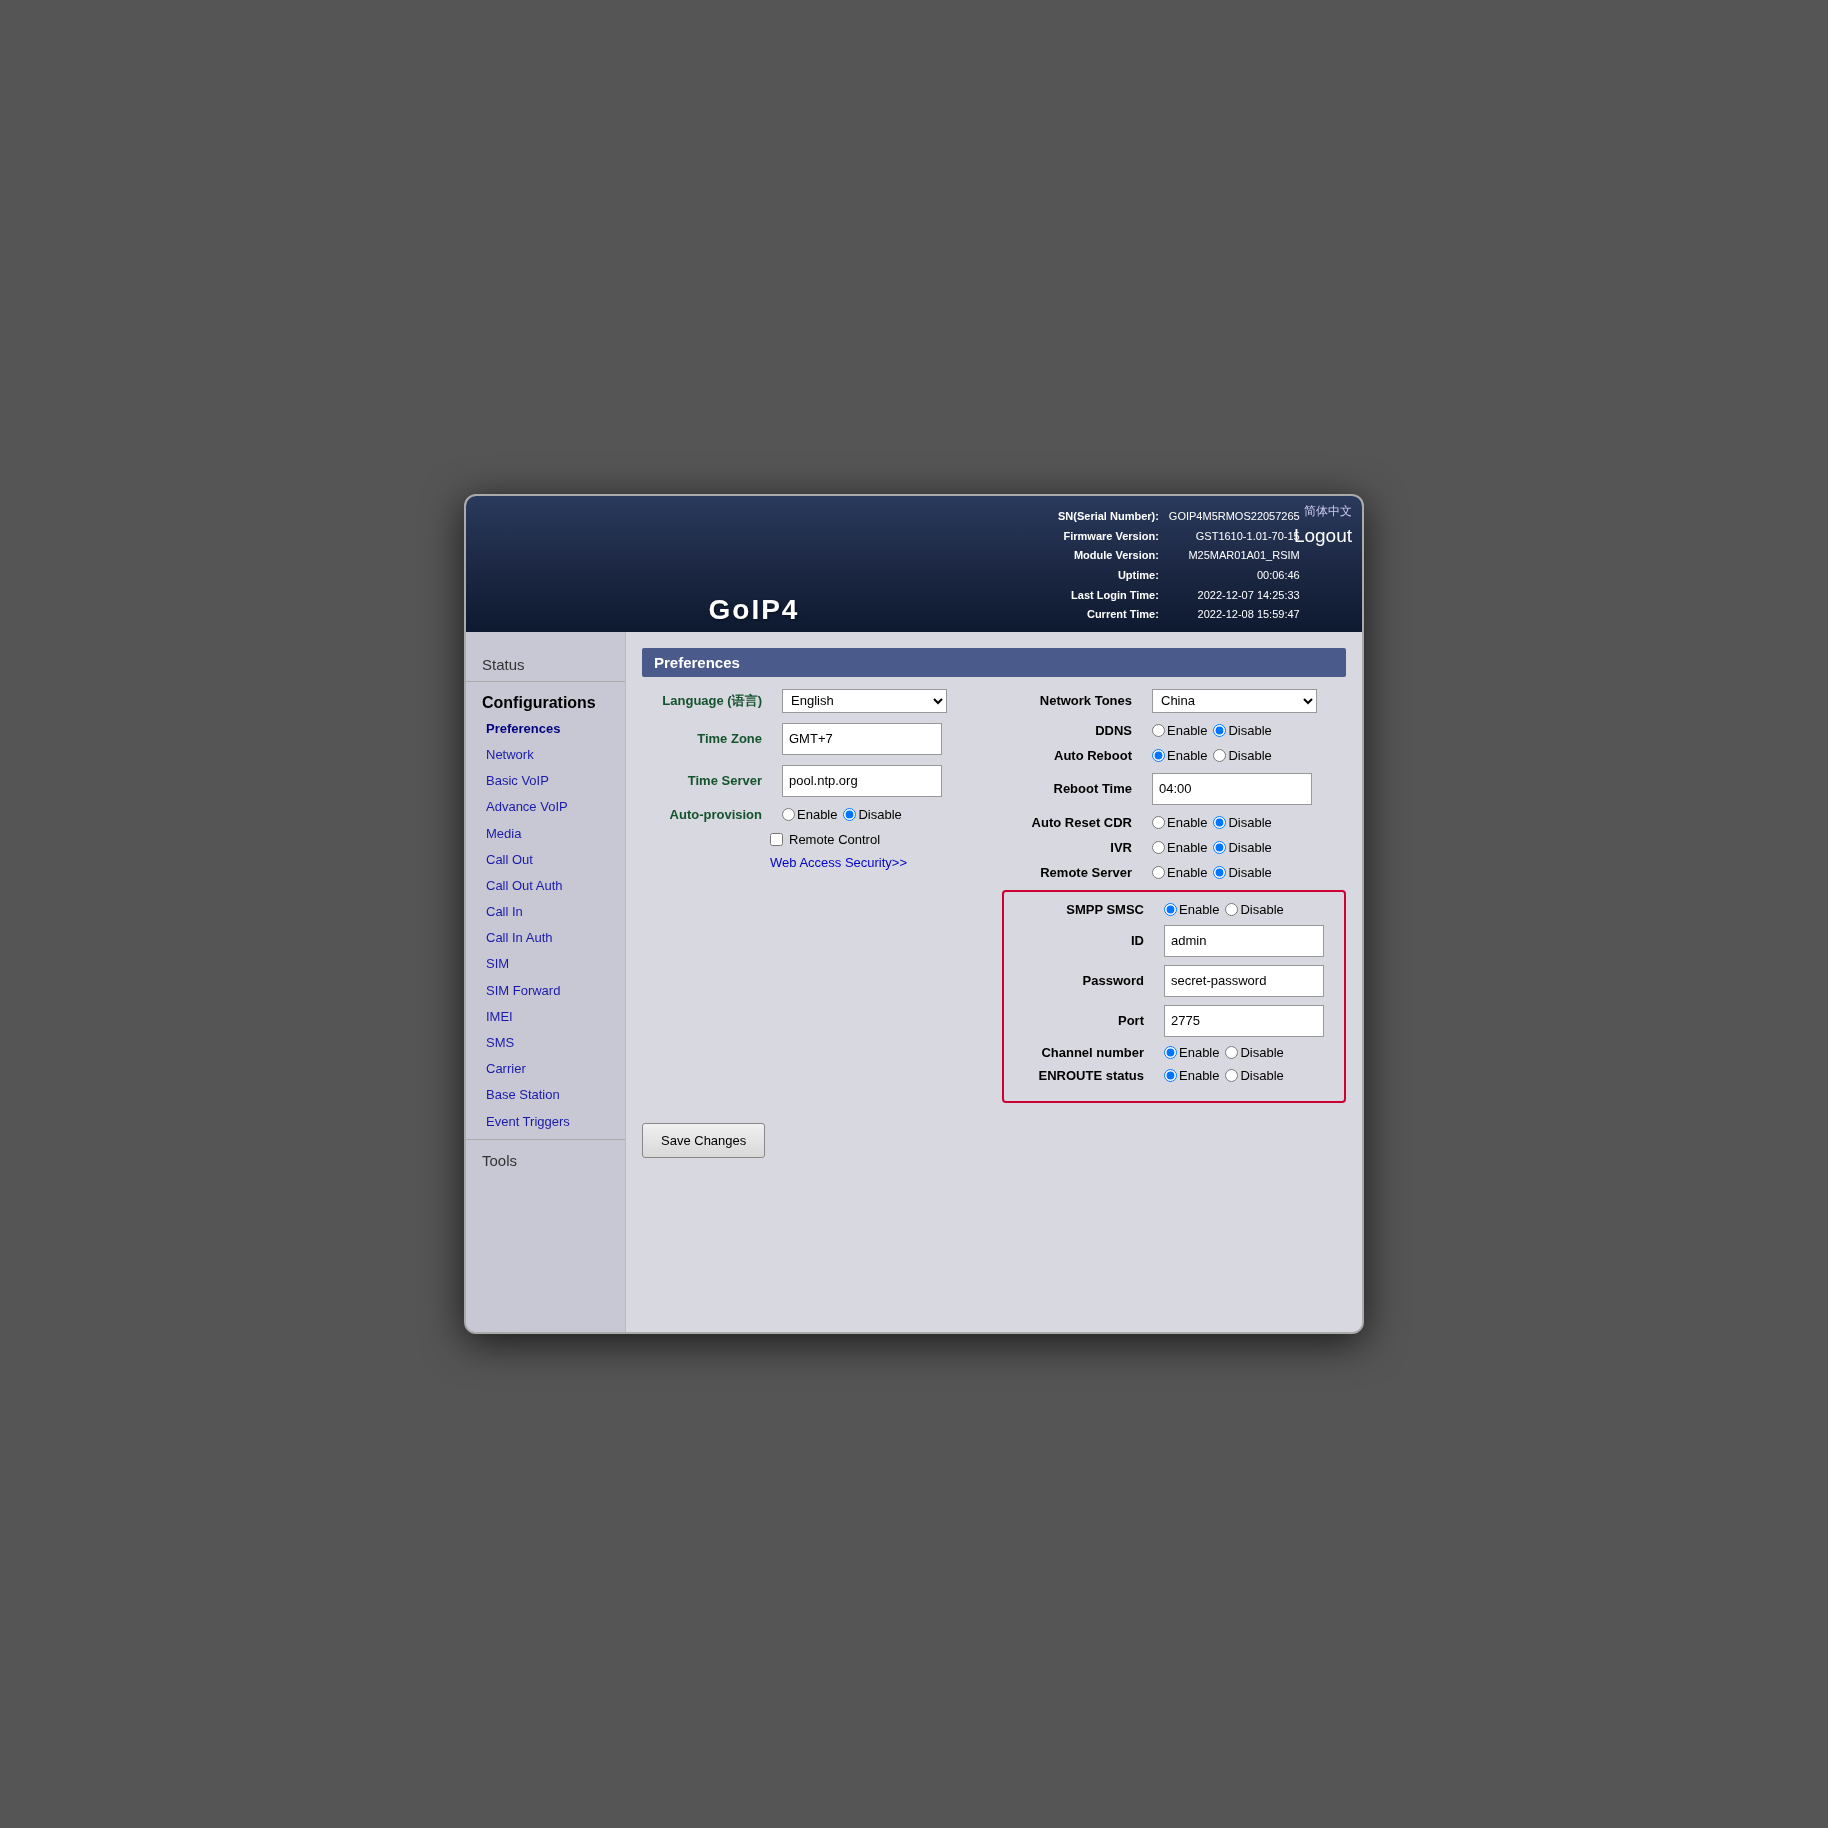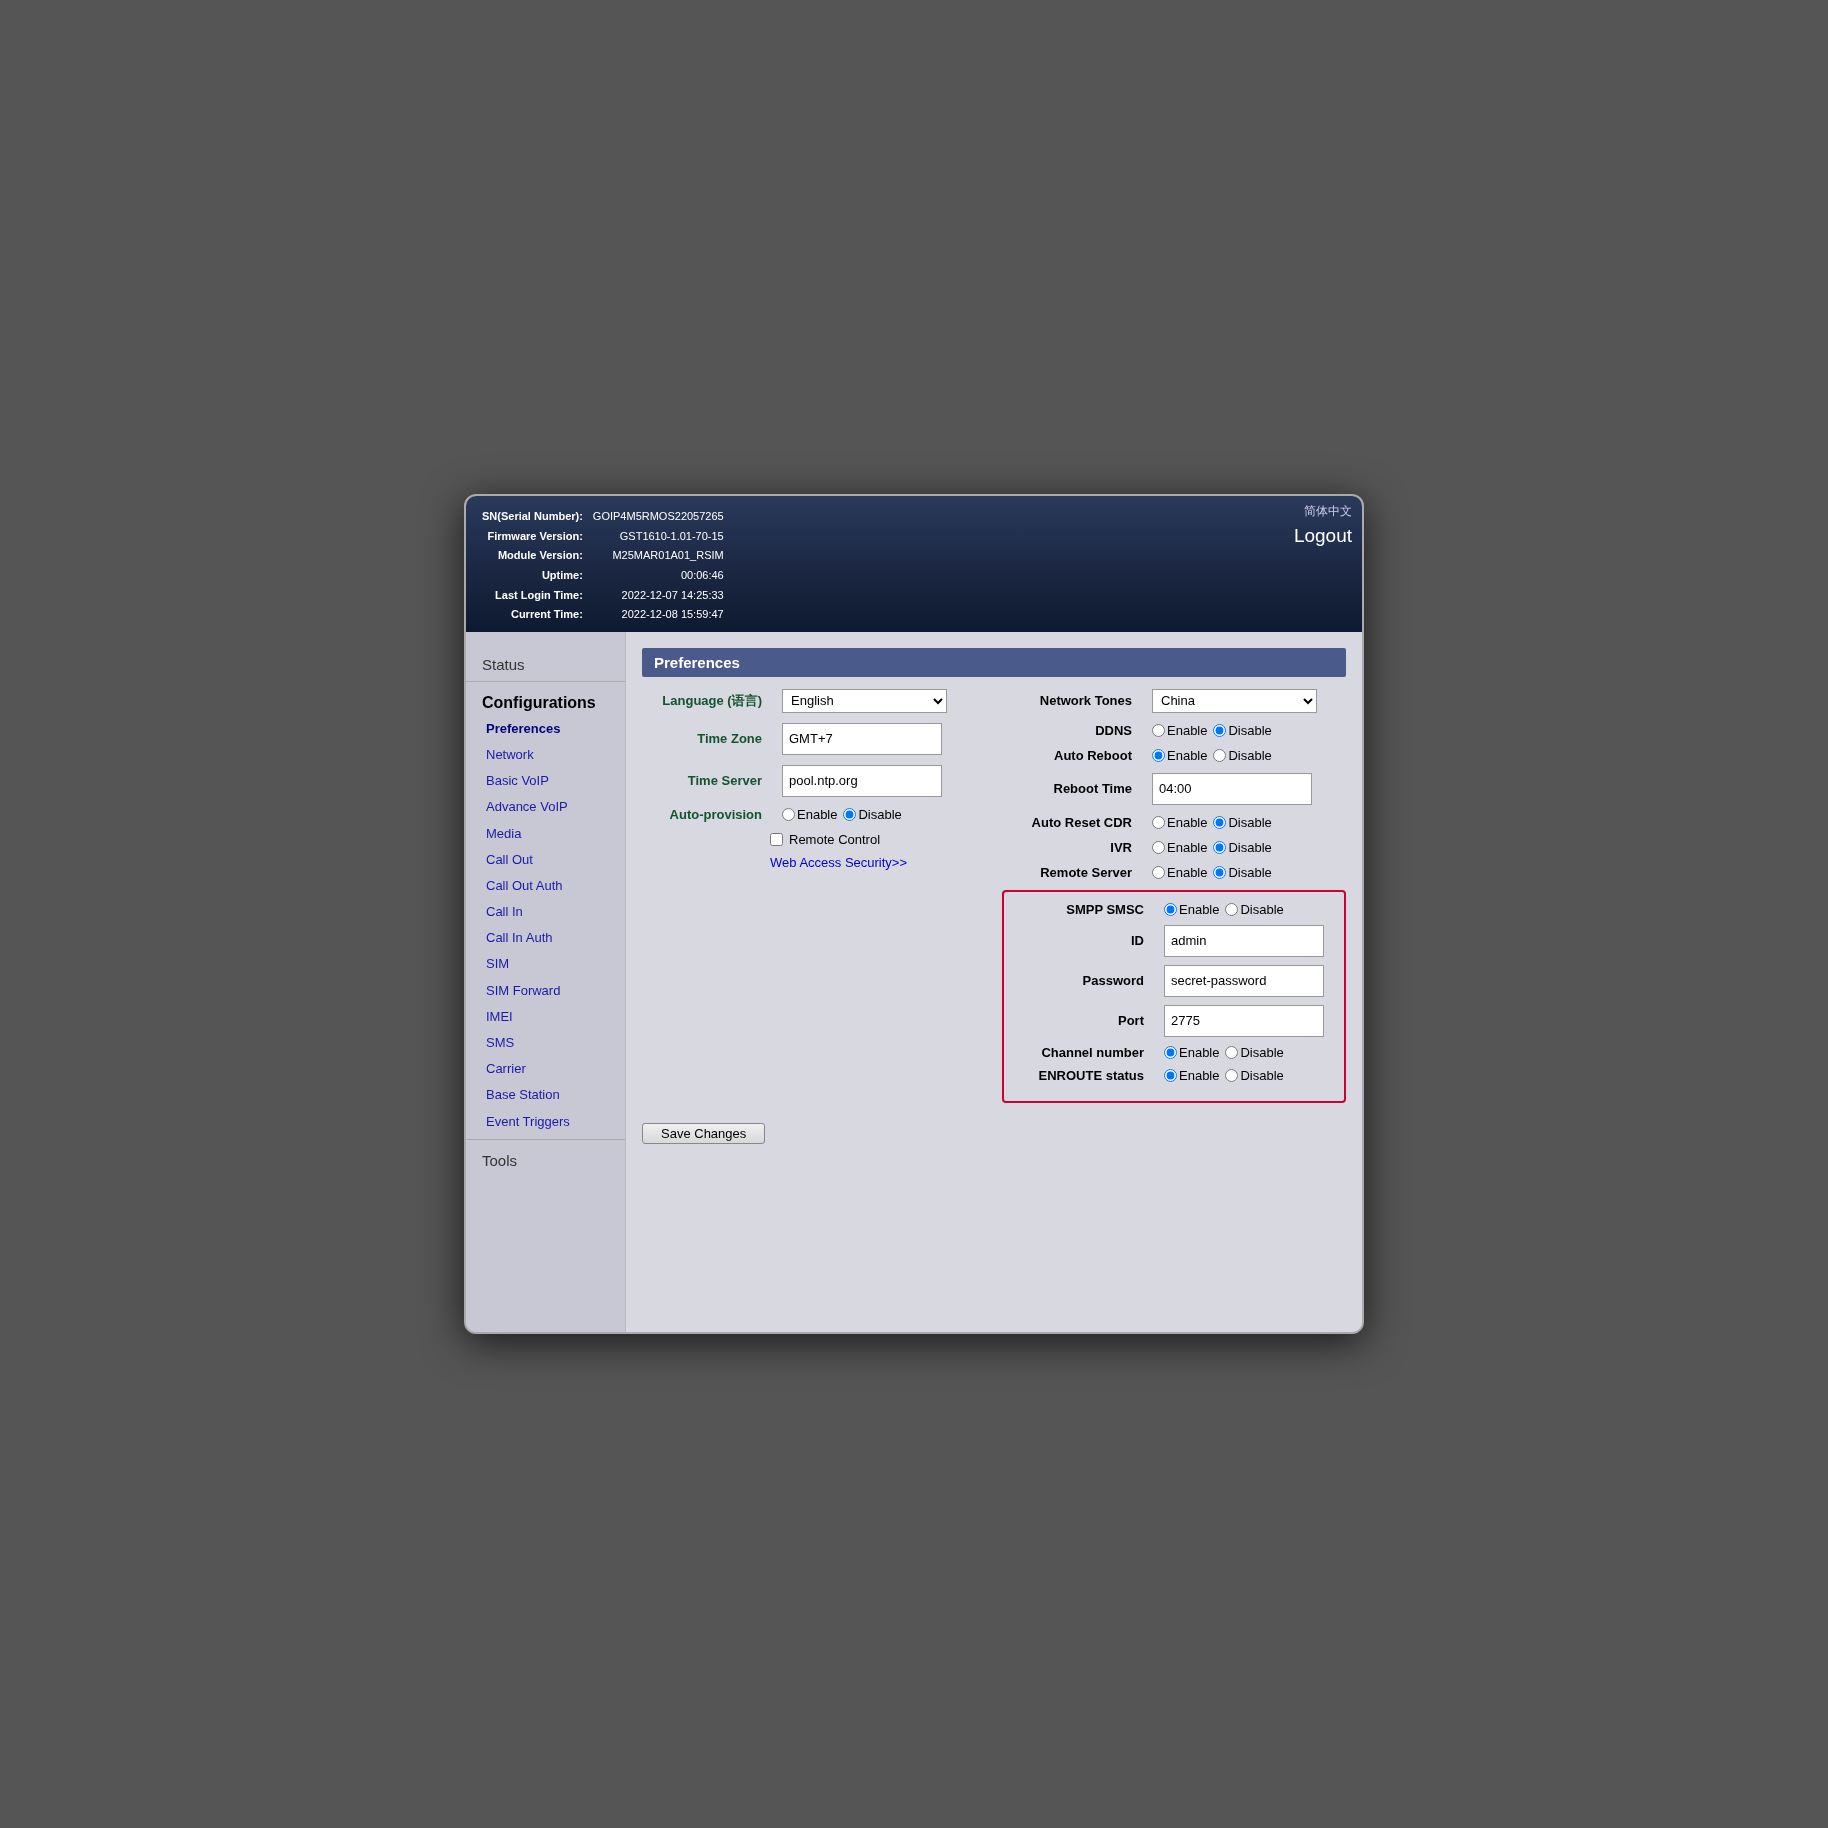--- a/index.html
+++ b/index.html
@@ -231,21 +231,21 @@
     .smpp-input {
       width: 145px;
     }
     
     .save-area {
       margin-top: 20px;
     }
     .save-btn {
       border: 1px solid #888;
       background: linear-gradient(180deg, #f0f0f0 0%, #d8d8d8 100%);
-      padding: 2px 18px;
+      padding: 9px 18px;
       font-size: 13px;
       cursor: pointer;
       border-radius: 3px;
     }
     
     .logo-container {
       display: flex;
       align-items: center;
       gap: 2px;
     }
@@ -284,20 +284,23 @@
     .right-panel {
       flex: 1;
     }
   </style>
 </head>
 <body>
 
 <div class="window">
 
   <div class="header">
+    <div class="header-center">
+      <div class="header-title">GoIP4</div>
+    </div>
     <div class="header-info">
       <div class="header-top-right">
         <span class="lang-link">简体中文</span><br>
         <span class="logout-link">Logout</span>
       </div>
       <table class="info-table">
         <tbody>
             <tr>
           <td>SN(Serial Number):</td>
           <td>GOIP4M5RMOS22057265</td>

